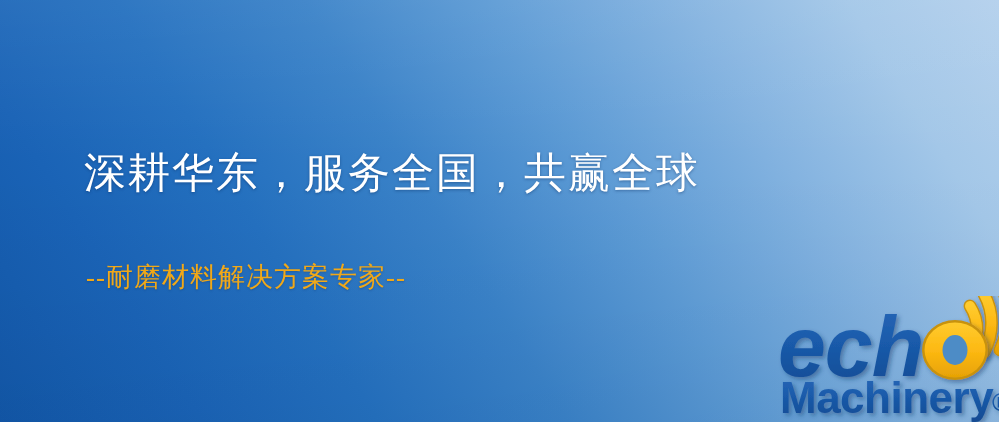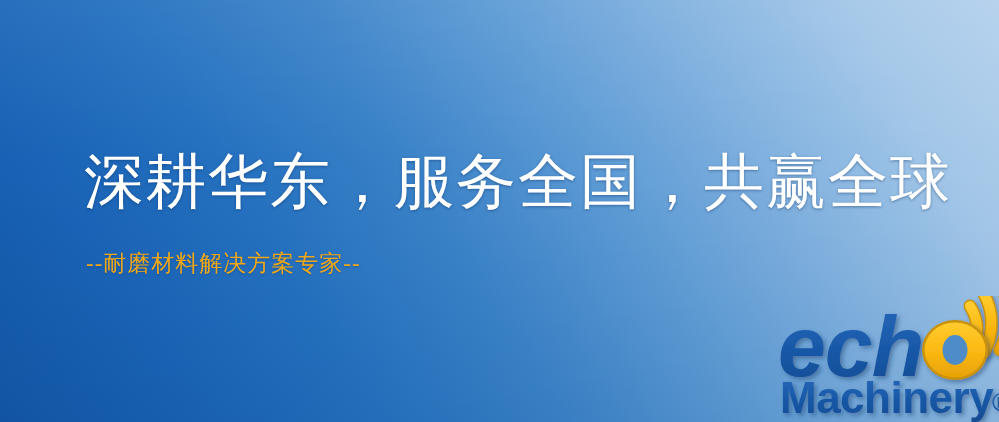--- a/index.html
+++ b/index.html
@@ -39,35 +39,35 @@
         rgba(255,255,255,0.00) 38%,
         rgba(0,0,0,0.015) 72%,
         rgba(0,0,0,0.03) 100%);
   }
 
   .headline {
     position: absolute;
     left: 84px;
     top: 152px;
     font-family: "Liberation Serif", "DejaVu Serif", serif;
-    font-size: 60px;
+    font-size: 42px;
     line-height: 1;
     letter-spacing: 2px;
     color: #ffffff;
     white-space: nowrap;
     text-shadow: 0 1px 3px rgba(10,45,95,0.45);
     z-index: 3;
   }
 
   .subtitle {
     position: absolute;
     left: 86px;
-    top: 252px;
+    top: 264px;
     font-family: "Liberation Serif", "DejaVu Serif", serif;
-    font-size: 23px;
+    font-size: 27px;
     line-height: 1;
     letter-spacing: 1px;
     color: #f0a818;
     white-space: nowrap;
     text-shadow: 0 1px 2px rgba(20,55,105,0.35);
     z-index: 3;
   }
 
   
   #logo {

